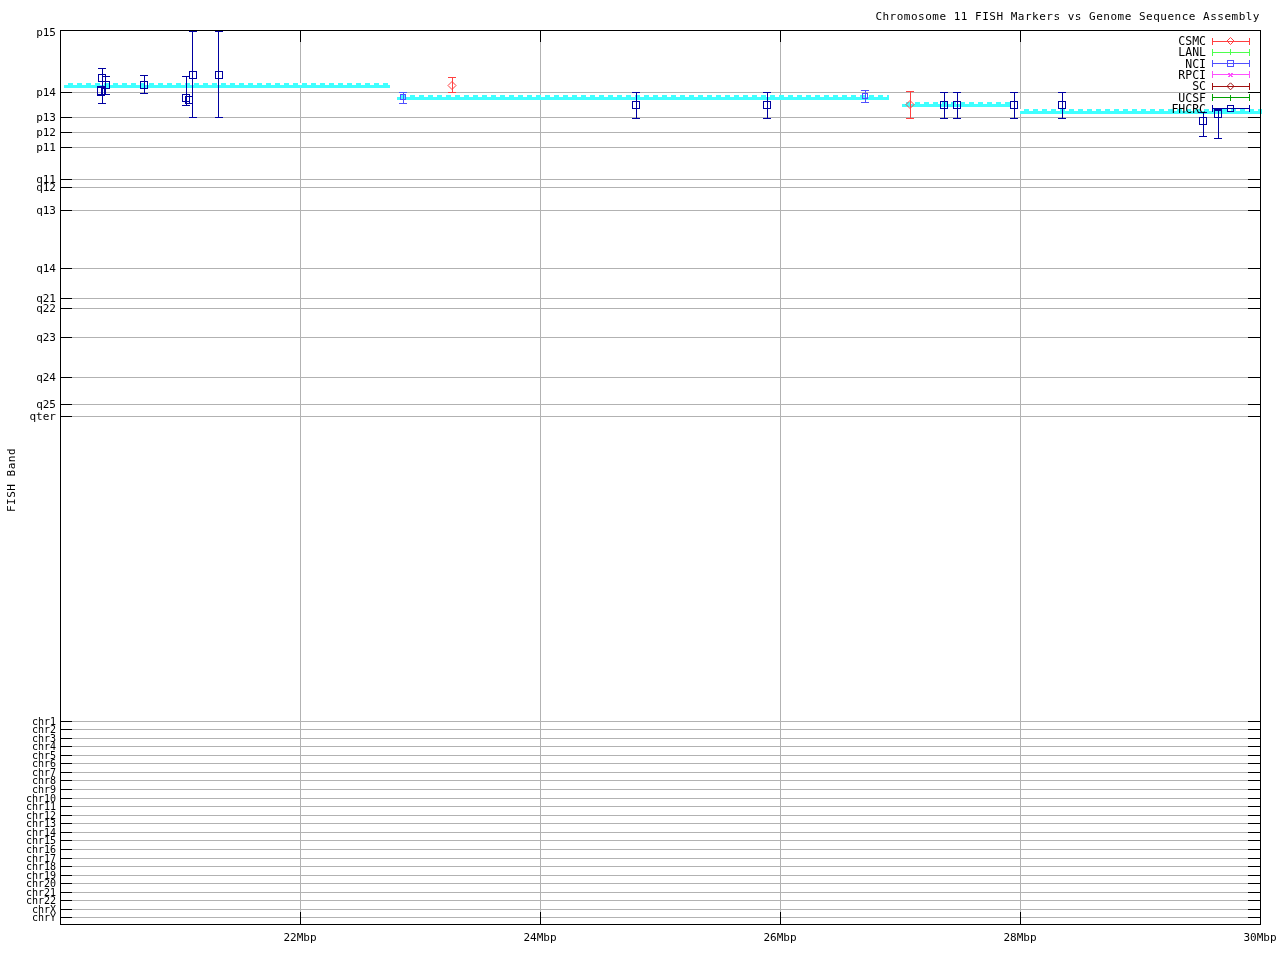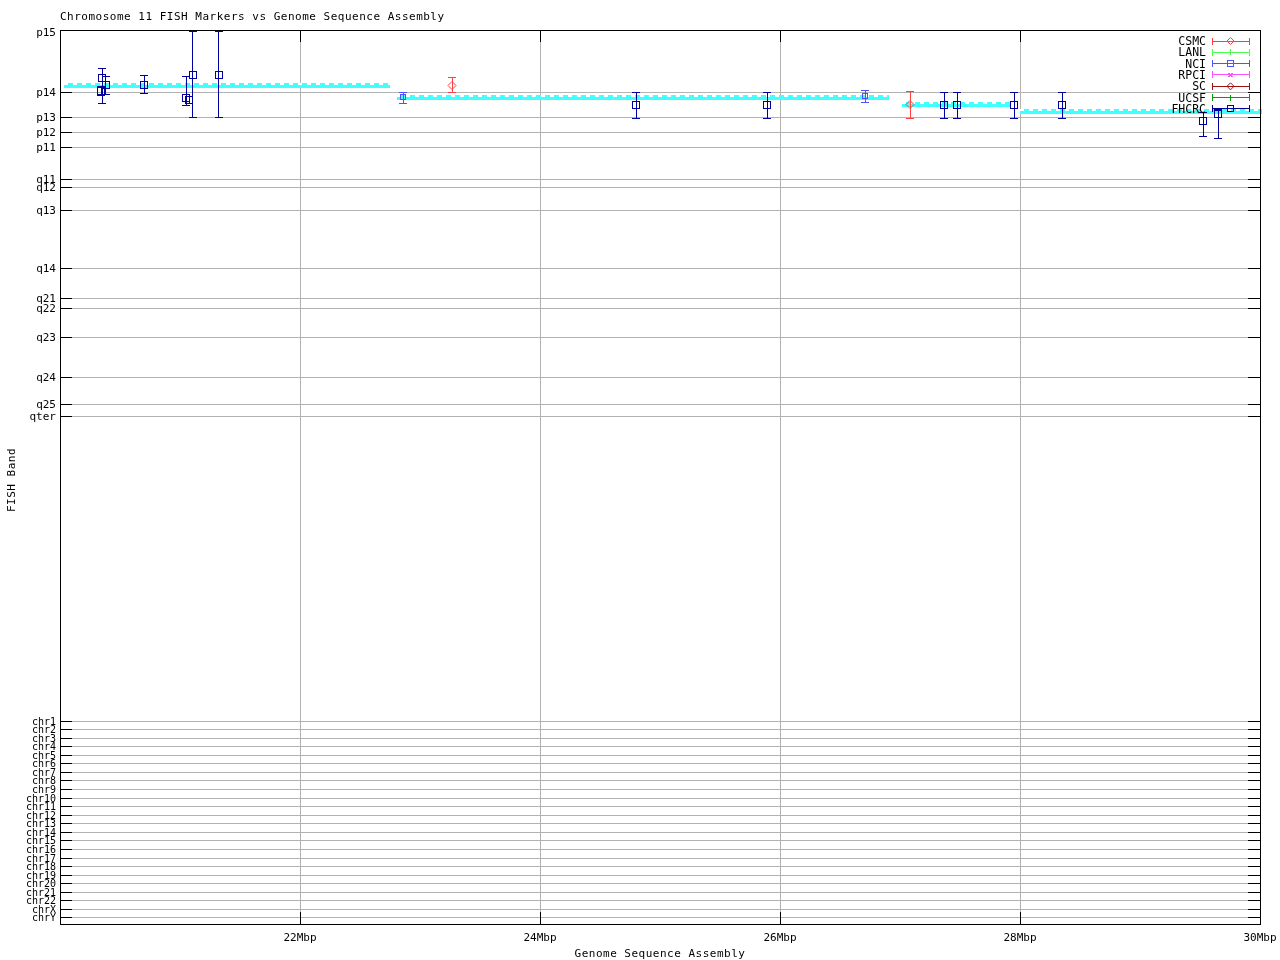--- a/index.html
+++ b/index.html
@@ -1,31 +1,30 @@
 <!DOCTYPE html>
 <html><head>
 <meta charset="utf-8">
 <style>
   html,body{margin:0;padding:0;background:#fff;}
   .page{position:relative;width:1280px;height:960px;background:#ffffff;
         font-family:"DejaVu Sans Mono","Liberation Mono",monospace;color:#000;overflow:hidden;}
-  .title{position:absolute;left:60px;top:10px;width:1200px;text-align:left;font-size:11px;letter-spacing:.5px;}
+  .title{position:absolute;left:60px;top:10px;width:1200px;text-align:right;font-size:11px;letter-spacing:.5px;}
   .xlabel{position:absolute;left:60px;top:947px;width:1200px;text-align:center;font-size:11px;letter-spacing:.5px;}
   .ylabel{position:absolute;left:5px;top:480px;font-size:11px;letter-spacing:.5px;white-space:nowrap;
           transform:rotate(-90deg) translateX(-50%);transform-origin:0 0;}
   svg{position:absolute;left:0;top:0;font-family:inherit;}
   svg text{fill:#000;}
 </style>
 </head>
 <body>
 
 <div class="page">
   <div class="title">Chromosome 11 FISH Markers vs Genome Sequence Assembly</div>
   <div class="ylabel">FISH Band</div>
-  <div class="xlabel">Genome Sequence Assembly</div>
   <svg width="1280" height="960" viewBox="0 0 1280 960">
       <line x1="300" y1="30" x2="300" y2="924" stroke="#b2b2b2" stroke-width="1" shape-rendering="crispEdges"></line>
       <line x1="540" y1="30" x2="540" y2="924" stroke="#b2b2b2" stroke-width="1" shape-rendering="crispEdges"></line>
       <line x1="780" y1="30" x2="780" y2="924" stroke="#b2b2b2" stroke-width="1" shape-rendering="crispEdges"></line>
       <line x1="1020" y1="30" x2="1020" y2="924" stroke="#b2b2b2" stroke-width="1" shape-rendering="crispEdges"></line>
       <line x1="60" y1="92" x2="1260" y2="92" stroke="#b2b2b2" stroke-width="1" shape-rendering="crispEdges"></line>
       <line x1="60" y1="117" x2="1260" y2="117" stroke="#b2b2b2" stroke-width="1" shape-rendering="crispEdges"></line>
       <line x1="60" y1="132" x2="1260" y2="132" stroke="#b2b2b2" stroke-width="1" shape-rendering="crispEdges"></line>
       <line x1="60" y1="147" x2="1260" y2="147" stroke="#b2b2b2" stroke-width="1" shape-rendering="crispEdges"></line>
       <line x1="60" y1="179" x2="1260" y2="179" stroke="#b2b2b2" stroke-width="1" shape-rendering="crispEdges"></line>

